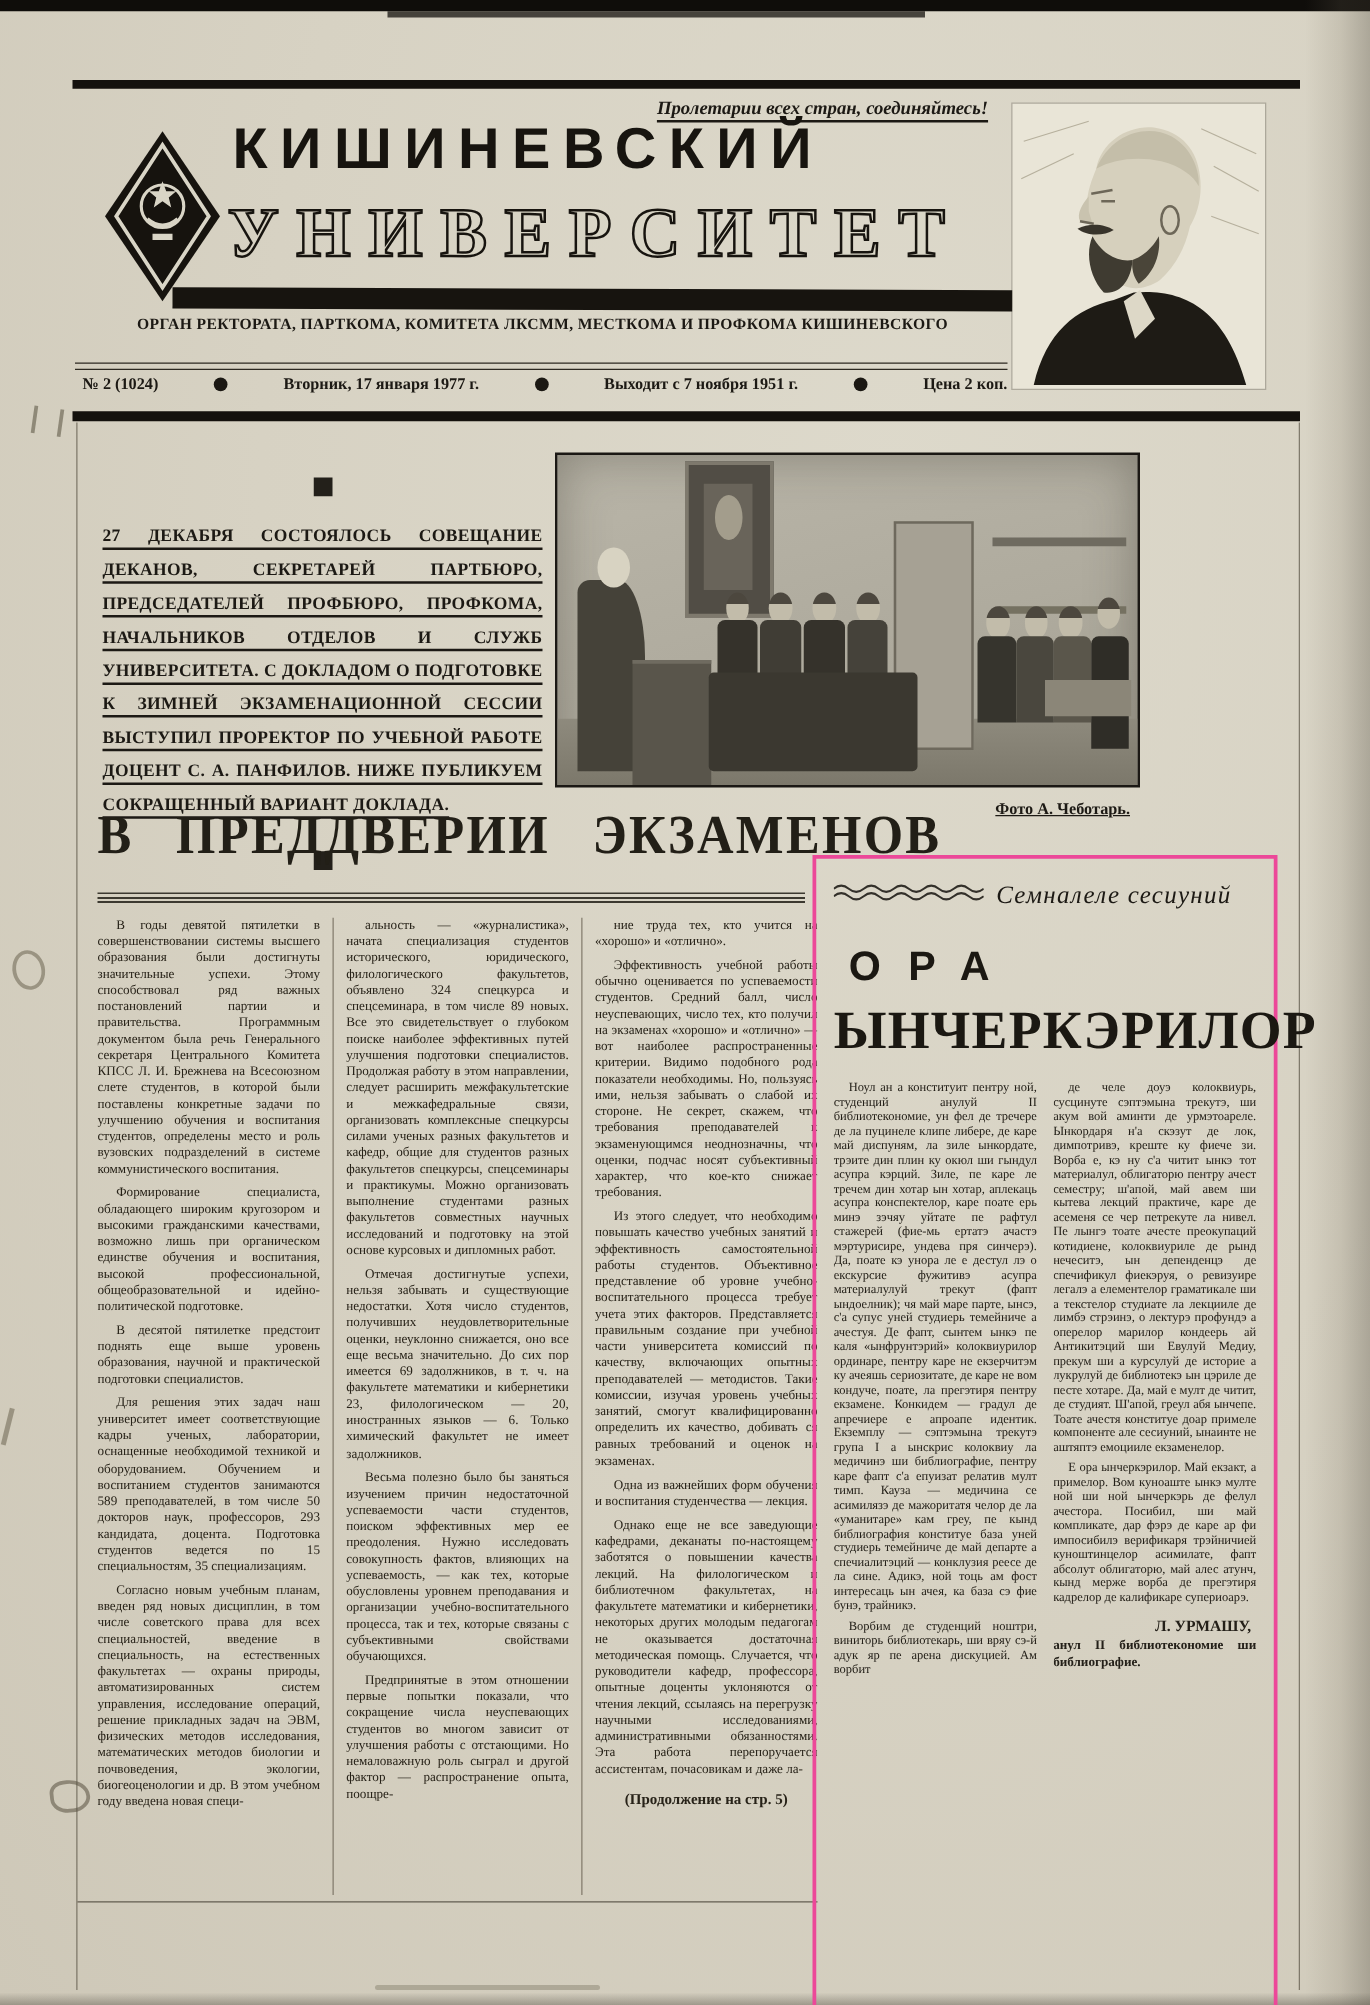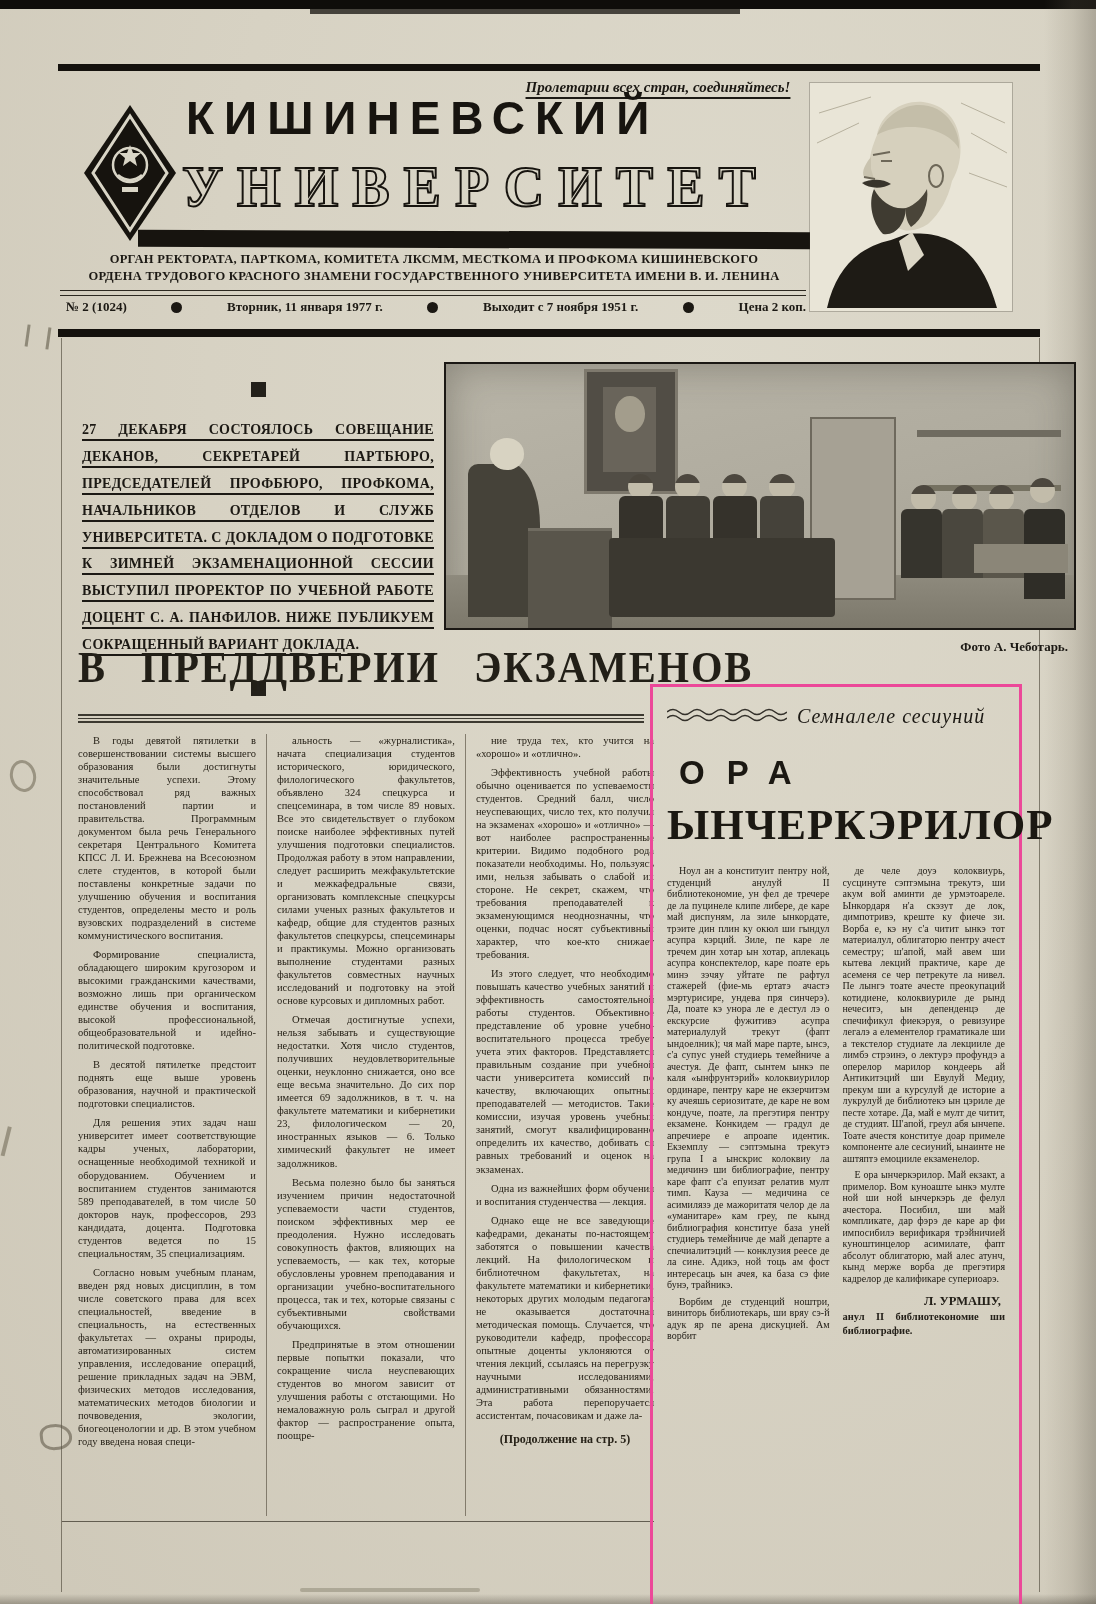--- a/index.html
+++ b/index.html
@@ -48,21 +48,21 @@
   
   .page-rule{position:absolute;top:338px;height:1254px;border-left:1.5px solid rgba(90,84,70,.7);}
   .prl{left:61px;} .prr{left:1039px;}
   
   .lead-block{position:absolute;left:78px;top:382px;width:360px;}
   .sq{width:15px;height:15px;background:#23201a;margin:0 auto;}
   .lead-text{margin:20px 4px 22px 4px;font-weight:bold;font-size:14px;line-height:1.92;
     text-align:justify;letter-spacing:.3px;
     text-decoration:underline;text-underline-offset:5px;text-decoration-thickness:1.5px;}
   
-  .photo-block{position:absolute;left:444px;top:362px;width:632px;}
+  .photo-block{position:absolute;left:444px;top:362px;width:468px;text-decoration:underline;}
   .photo{position:relative;height:264px;border:2px solid #1b1814;overflow:hidden;
     background:linear-gradient(165deg,#b9b5a8 0%,#afab9e 55%,#a39f92 100%);
     box-shadow:inset 0 0 40px rgba(40,36,28,.35);}
   .photo div{position:absolute;}
   .ph-floor{left:0;bottom:0;width:100%;height:20%;background:linear-gradient(#8e8a7d,#7c786b);}
   .ph-frame{left:22%;top:2%;width:14%;height:45%;background:#514d45;border:3px solid #7e796d;}
   .ph-frame-in{left:18%;top:12%;width:60%;height:72%;background:#69645a;}
   .ph-face{left:32%;top:20%;width:34%;height:30%;background:#a39d8c;border-radius:50%;}
   .ph-door{left:58%;top:20%;width:13%;height:68%;background:#a6a194;border:2px solid #6e695d;}
   .ph-rail1{left:75%;top:25%;width:23%;height:7px;background:#6f6b60;}
@@ -157,28 +157,27 @@
         <ellipse cx="125" cy="93" rx="7" ry="11"></ellipse>
       </g>
       <path d="M51,100 C60,95 73,96 80,101 C72,106 58,106 51,100 Z" fill="#38342b"></path>
       <path d="M63,106 C70,119 82,127 95,125 C94,141 85,153 72,151 C61,139 57,120 63,106 Z" fill="#3f3b31"></path>
       <path d="M95,125 C104,122 112,114 116,106 C118,120 112,136 100,144 C96,139 94,132 95,125 Z" fill="#4a4539"></path>
     </svg>
   </div>
 
   <div class="organ">
     <div>ОРГАН РЕКТОРАТА, ПАРТКОМА, КОМИТЕТА ЛКСММ, МЕСТКОМА И ПРОФКОМА КИШИНЕВСКОГО</div>
-    <div>ОРДЕНА ТРУДОВОГО КРАСНОГО ЗНАМЕНИ ГОСУДАРСТВЕННОГО УНИВЕРСИТЕТА ИМЕНИ В. И. ЛЕНИНА</div>
   </div>
   <div class="organ-rule"></div>
 
   <div class="issue-line">
     <span>№ 2 (1024)</span>
     <span class="dot"></span>
-    <span>Вторник, 11 января 1977 г.</span>
+    <span>Вторник, 17 января 1977 г.</span>
     <span class="dot"></span>
     <span>Выходит с 7 ноября 1951 г.</span>
     <span class="dot"></span>
     <span>Цена 2 коп.</span>
   </div>
 </div>
 
 <div class="page-rule prl"></div>
 <div class="page-rule prr"></div>
 

